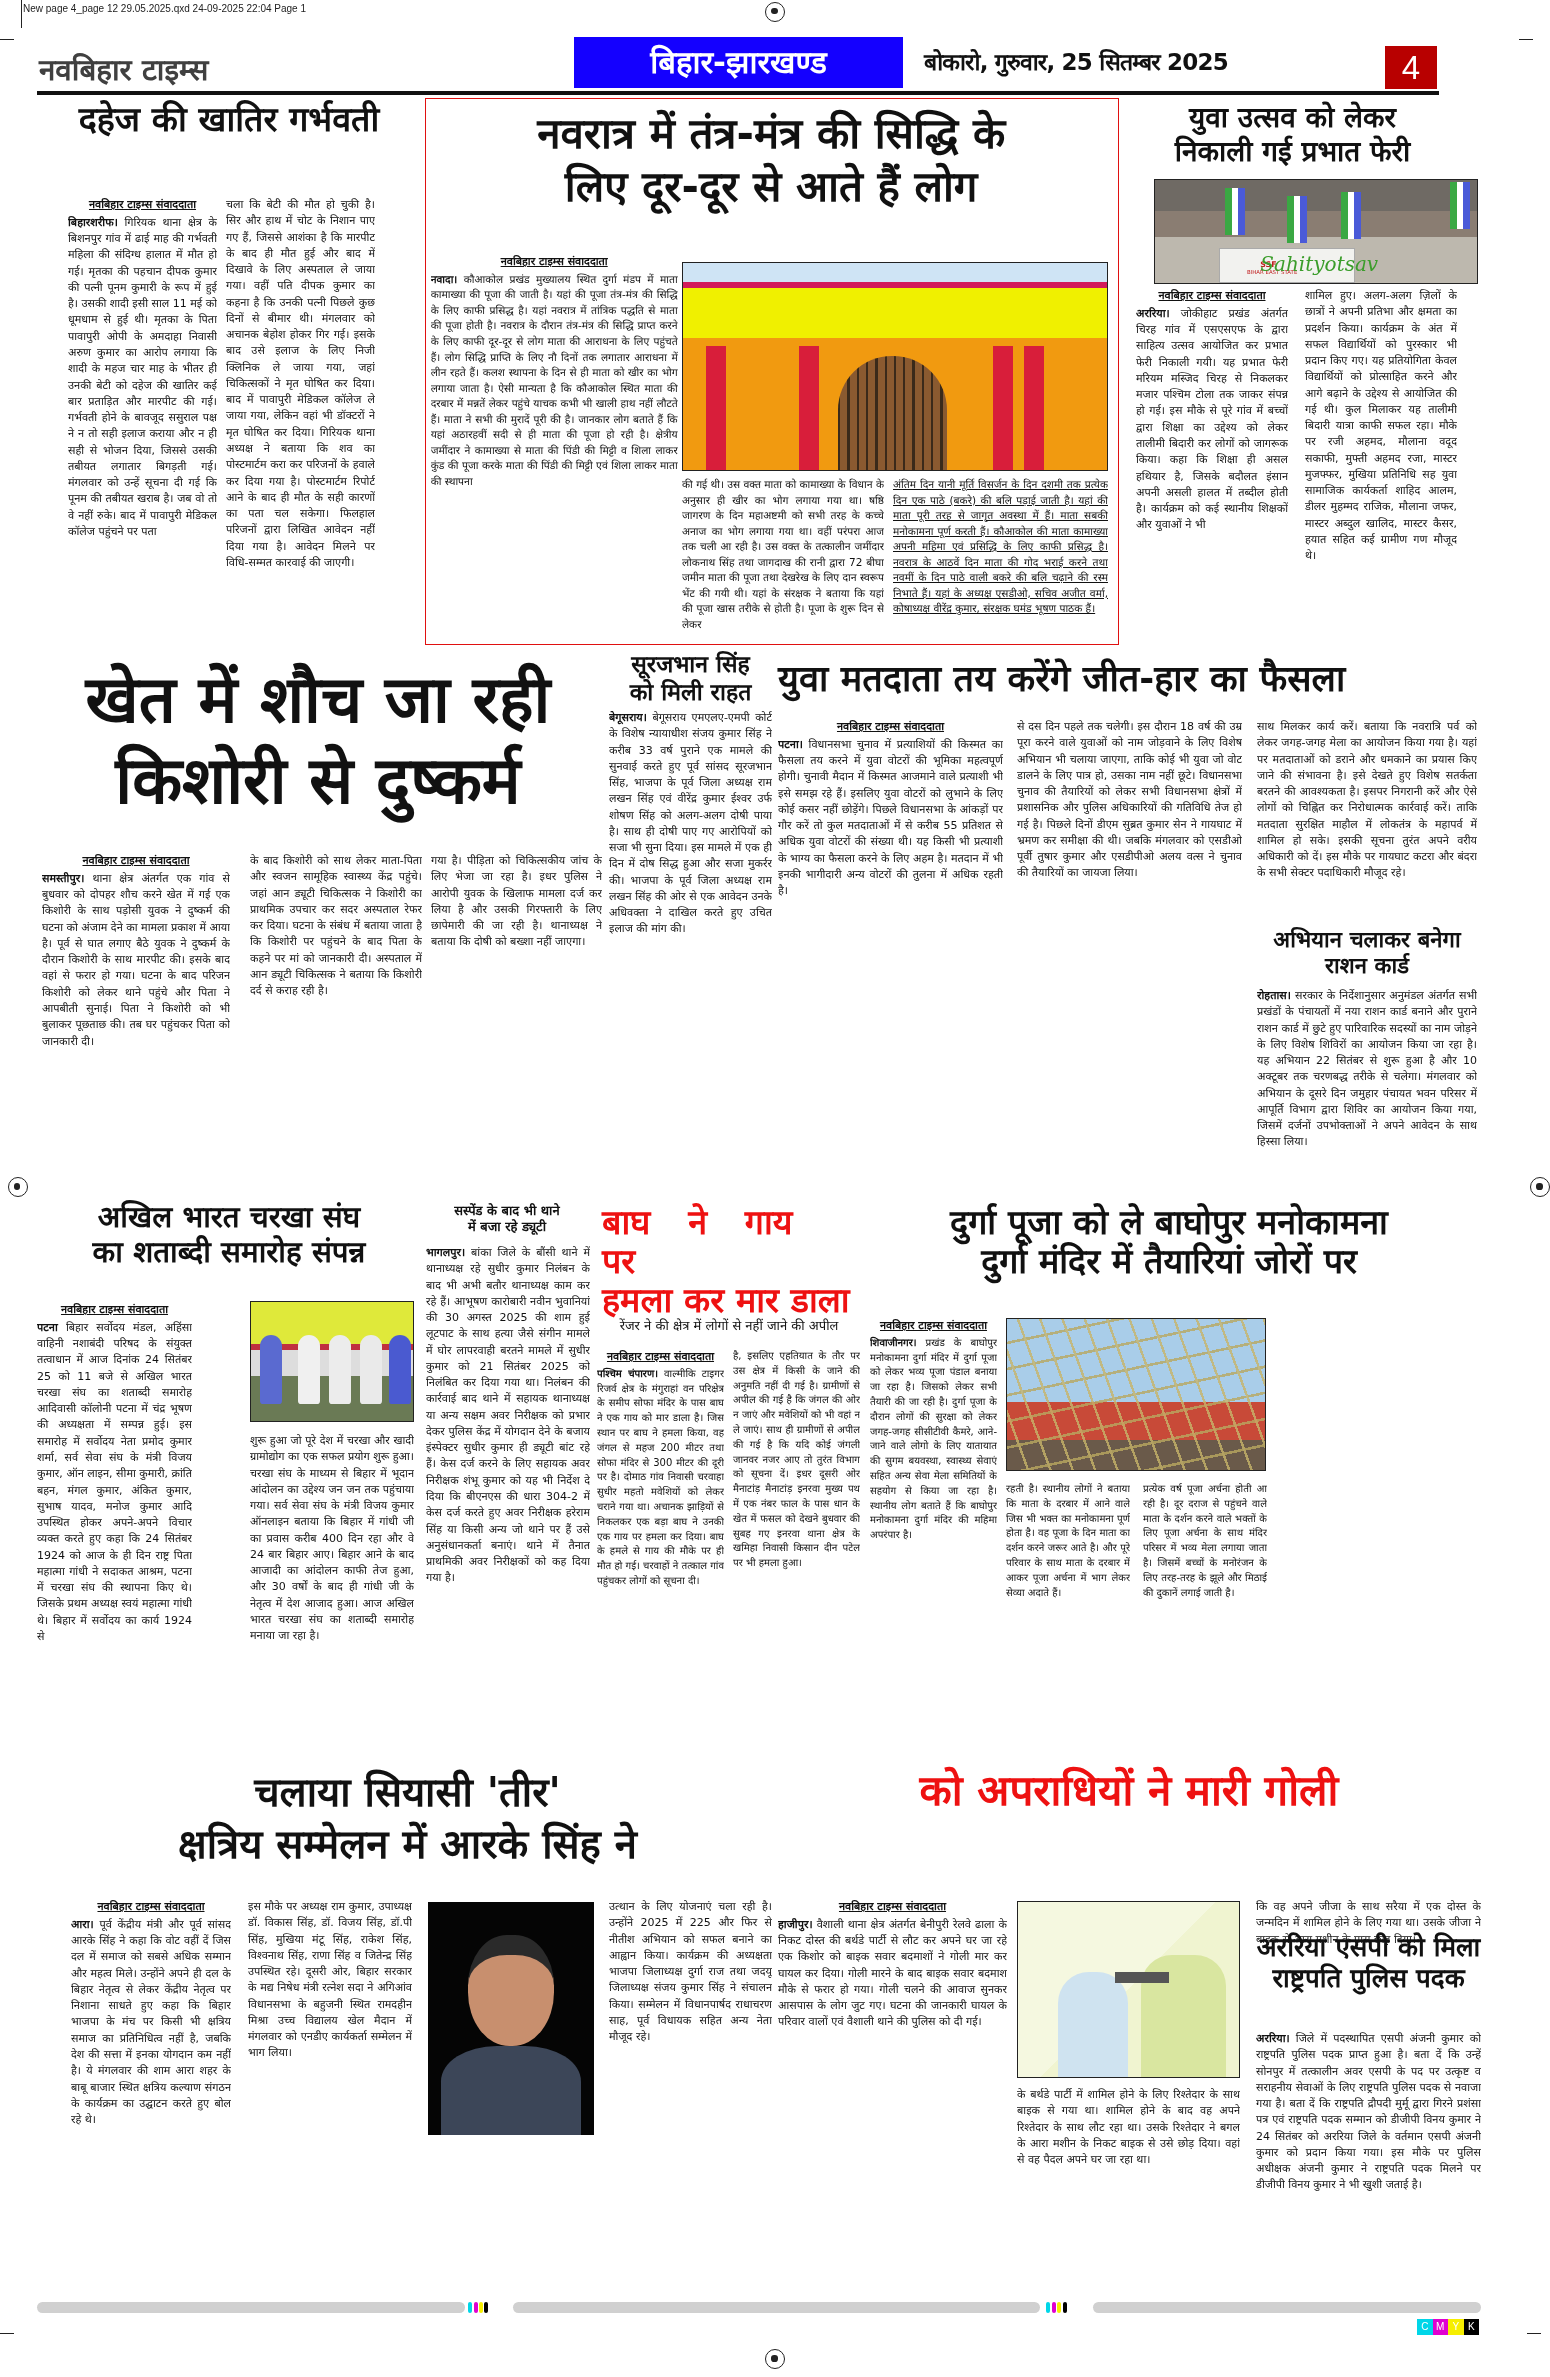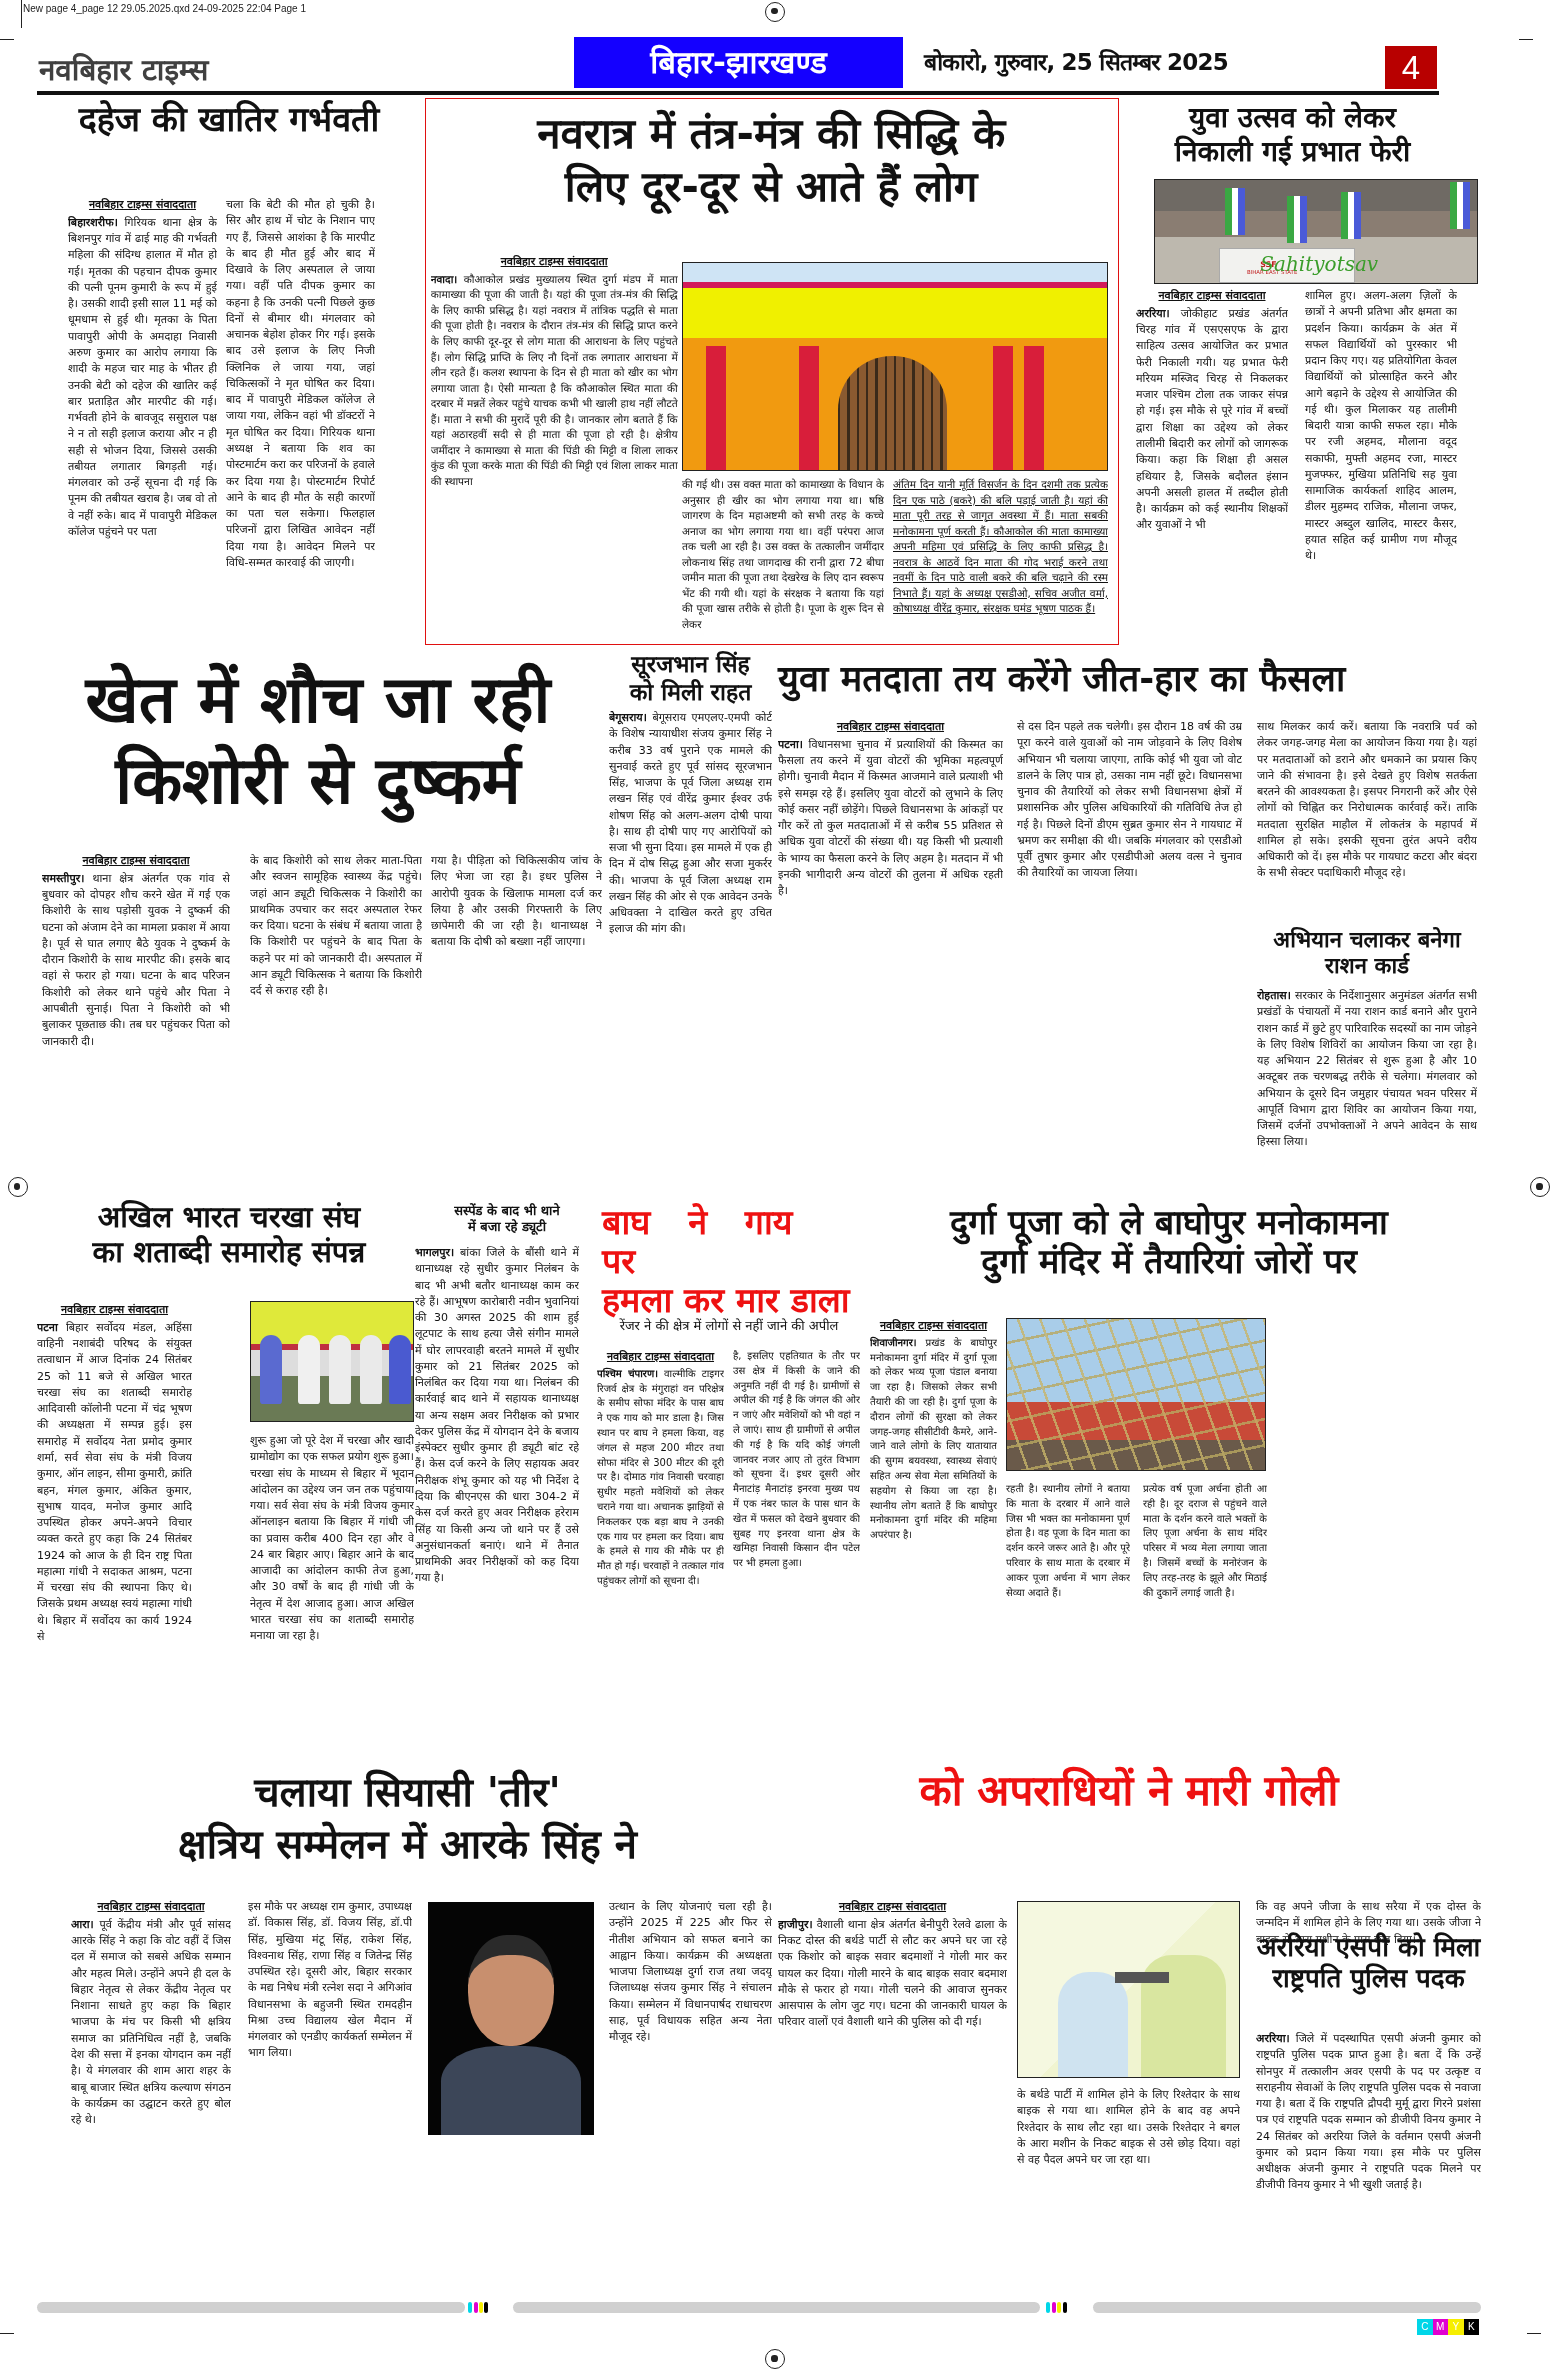--- a/index.html
+++ b/index.html
@@ -220,21 +220,21 @@
   <div class="col body" style="left:250px;top:1433px;width:164px;height:295px;">
     <span>शुरू हुआ जो पूरे देश में चरखा और खादी ग्रामोद्योग का एक सफल प्रयोग शुरू हुआ। चरखा संघ के माध्यम से बिहार में भूदान आंदोलन का उद्देश्य जन जन तक पहुंचाया गया। सर्व सेवा संघ के मंत्री विजय कुमार ऑनलाइन बताया कि बिहार में गांधी जी का प्रवास करीब 400 दिन रहा और वे 24 बार बिहार आए। बिहार आने के बाद आजादी का आंदोलन काफी तेज हुआ, और 30 वर्षों के बाद ही गांधी जी के नेतृत्व में देश आजाद हुआ। आज अखिल भारत चरखा संघ का शताब्दी समारोह मनाया जा रहा है।</span>
   </div>
 </section>
 
 <section>
   <div class="abs hl" style="left:425px;top:1203px;width:164px;font-size:13px;">
     <div>सस्पेंड के बाद भी थाने</div>
     <div>में बजा रहे ड्यूटी</div>
   </div>
-  <div class="col body" style="left:415px;top:1245px;width:164px;height:482px;">
+  <div class="col body" style="left:426px;top:1245px;width:164px;height:482px;">
     <b>भागलपुर।</b>
     <span>बांका जिले के बौंसी थाने में थानाध्यक्ष रहे सुधीर कुमार निलंबन के बाद भी अभी बतौर थानाध्यक्ष काम कर रहे हैं। आभूषण कारोबारी नवीन भुवानियां की 30 अगस्त 2025 की शाम हुई लूटपाट के साथ हत्या जैसे संगीन मामले में घोर लापरवाही बरतने मामले में सुधीर कुमार को 21 सितंबर 2025 को निलंबित कर दिया गया था। निलंबन की कार्रवाई बाद थाने में सहायक थानाध्यक्ष या अन्य सक्षम अवर निरीक्षक को प्रभार देकर पुलिस केंद्र में योगदान देने के बजाय इंस्पेक्टर सुधीर कुमार ही ड्यूटी बांट रहे हैं। केस दर्ज करने के लिए सहायक अवर निरीक्षक शंभू कुमार को यह भी निर्देश दे दिया कि बीएनएस की धारा 304-2 में केस दर्ज करते हुए अवर निरीक्षक हरेराम सिंह या किसी अन्य जो थाने पर हैं उसे अनुसंधानकर्ता बनाएं। थाने में तैनात प्राथमिकी अवर निरीक्षकों को कह दिया गया है।</span>
   </div>
 </section>
 
 <section>
   <div class="abs hl red" style="left:602px;top:1203px;width:256px;font-size:34px;line-height:1.15;text-align:left;">
     <div style="word-spacing:26px;">बाघ ने गाय पर</div>
     <div>हमला कर मार डाला</div>
   </div>

